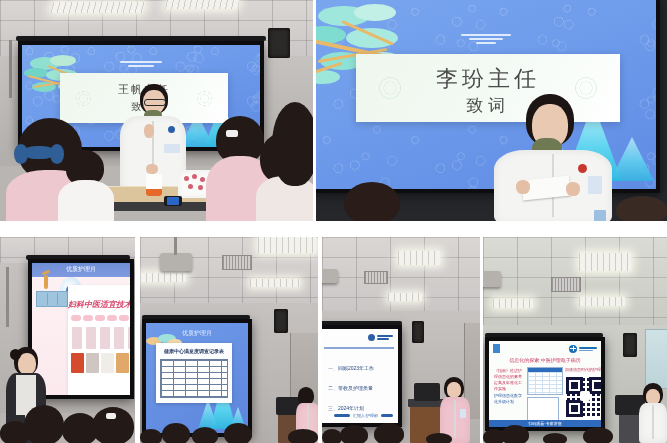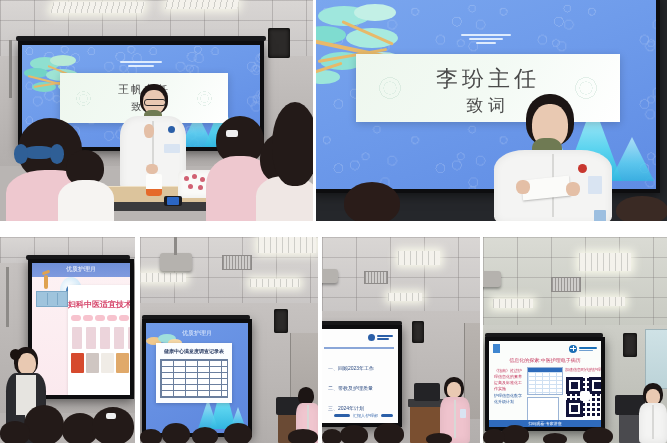--- a/index.html
+++ b/index.html
@@ -93,21 +93,21 @@
   .bag i{position:absolute;border-radius:50%;background:#c9455a;opacity:.85;}
   .phone{position:absolute;background:#1b1b1f;border-radius:2px;}
   .phone i{position:absolute;inset:12% 18%;background:#2e6fd6;border-radius:1px;opacity:.9;}
   .namecard{position:absolute;background:#f2f2f0;box-shadow:0 1px 1px rgba(0,0,0,.3);}
 
   
   .slide-pink{position:absolute;inset:0;background:linear-gradient(#fdf2f4,#fbe9ee);}
   .sp-top{position:absolute;left:0;right:0;top:0;background:linear-gradient(#6f8fd8,#7f9ade);}
   .sp-top .t{position:absolute;left:0;right:0;text-align:center;color:#fff;white-space:nowrap;}
   .sp-panel{position:absolute;background:#ffffff;box-shadow:0 1px 3px rgba(0,0,0,.12);}
-  .sp-head{position:absolute;left:0;right:7px;text-align:center;color:#d6456a;white-space:nowrap;font-weight:bold;}
+  .sp-head{position:absolute;left:0;right:7px;text-align:center;color:#d6456a;white-space:nowrap;font-weight:bold;font-style:italic;}
   .pill-row{position:absolute;display:flex;justify-content:space-between;}
   .pill{background:#f7c3ce;border-radius:6px;height:100%;flex:1;margin:0 1px;}
   .thumbs{position:absolute;display:flex;justify-content:space-between;gap:2px;}
   .thumbs span{flex:1;border-radius:1px;}
   .txtline{position:absolute;background:#e7c9d2;border-radius:1px;opacity:.8;}
   .vase{position:absolute;border-radius:50% 50% 45% 45%;
     background:radial-gradient(circle at 40% 35%,#ffffff,#cfe7f7 55%,#8fc3ea);}
   .vase i{position:absolute;left:28%;top:30%;width:44%;height:40%;border-radius:50%;background:#2f6fb5;opacity:.85;}
   .deer{position:absolute;background:#e0a24f;border-radius:2px;}
   .cabinet{position:absolute;background:#9fc4dd;border:1px solid #7da9c8;}

